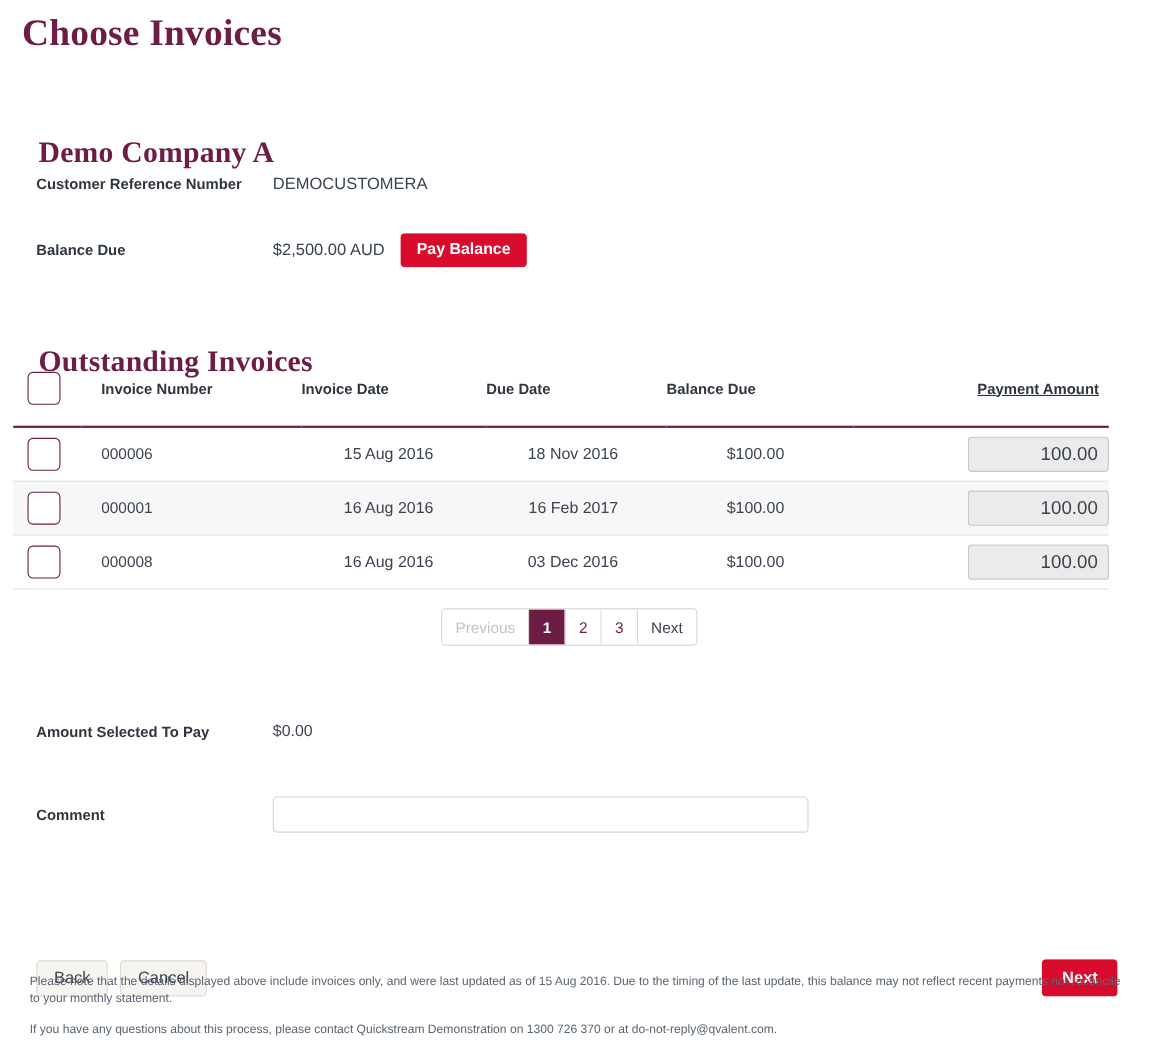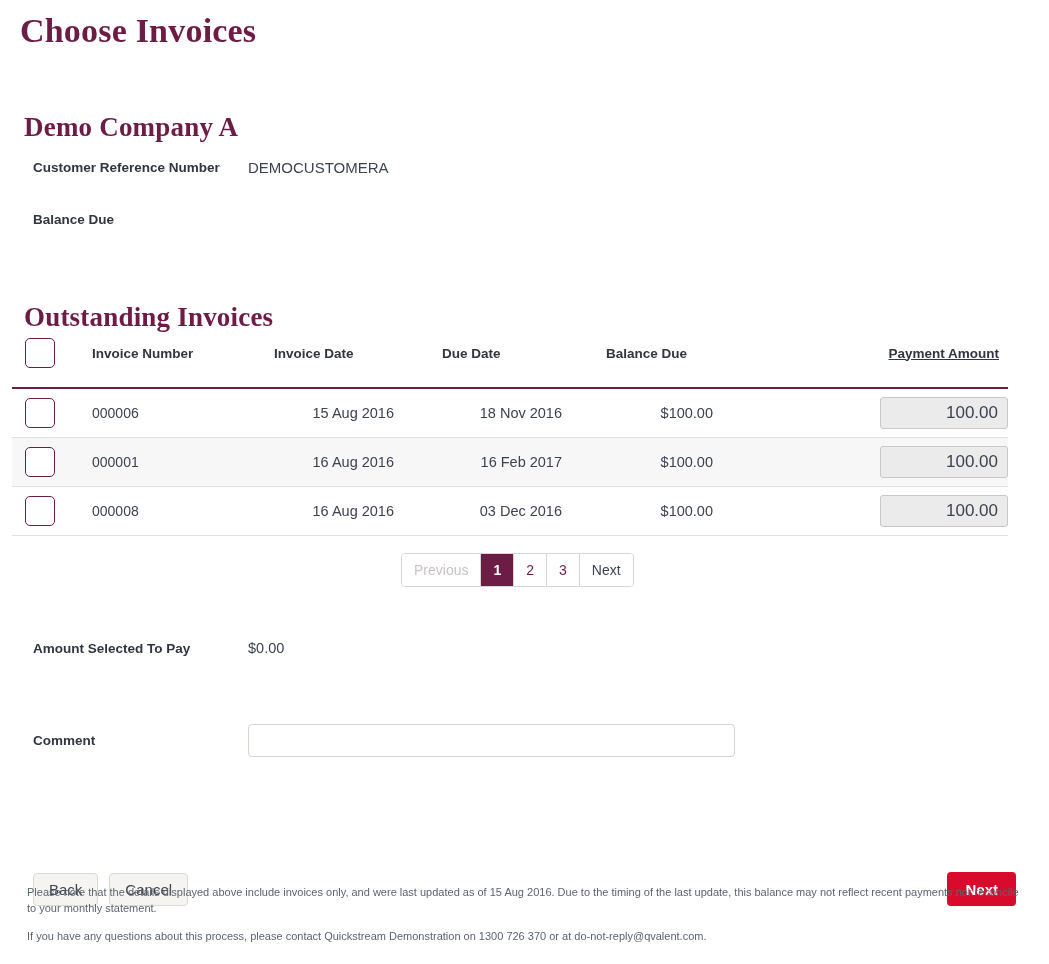--- a/index.html
+++ b/index.html
@@ -45,21 +45,21 @@
     left:20px;
     top:14px;
     letter-spacing:.2px;
   }
   h2.section-title{
     font-family:"Liberation Serif", serif;
     font-weight:700;
     color:var(--maroon);
     font-size:27px;
     line-height:1;
-    margin:4px;
+    margin:15px;
     letter-spacing:.2px;
   }
   #company-title{position:absolute;left:20px;top:110px;}
   #invoices-title{position:absolute;left:20px;top:300px;}
 
   
   .detail-row{
     position:absolute;
     left:0;
     width:1049px;
@@ -209,21 +209,21 @@
     cursor:pointer;
     font-family:"Liberation Sans", sans-serif;
   }
   .pg:last-child{border-right:none;}
   .pg.disabled{color:#c9c2c6;cursor:default;}
   .pg.active{background:var(--maroon);color:#fff;font-weight:700;}
   .pg.next{color:#3b4350;}
 
   
   #row-count{top:622px;}
-  #row-amount{top:640px;align-items:flex-end;}
+  #row-amount{top:657px;align-items:flex-end;}
   #row-comment{top:724px;}
   .detail-row .detail-value.plain{font-size:14.5px;}
 
   .comment-input{
     width:487px;
     height:33px;
     border:1px solid var(--rule);
     border-radius:4px;
     background:#fff;
     padding:0 9px;
@@ -275,20 +275,24 @@
 
   <h2 class="section-title" id="company-title">Demo Company A</h2>
 
   <div class="detail-row" id="row-custref">
     <div class="detail-label">Customer Reference Number</div>
     <div class="detail-value">DEMOCUSTOMERA</div>
   </div>
 
   <div class="detail-row" id="row-balance">
     <div class="detail-label">Balance Due</div>
+    <div class="detail-value">
+      <span>$2,500.00 AUD</span>
+      <button class="btn btn-red">Pay Balance</button>
+    </div>
   </div>
 
   <h2 class="section-title" id="invoices-title">Outstanding Invoices</h2>
 
   <table class="invoice-table">
     <thead>
       <tr>
         <th class="col-check">
           <input type="checkbox" class="chk header-chk" style="">
         </th>

